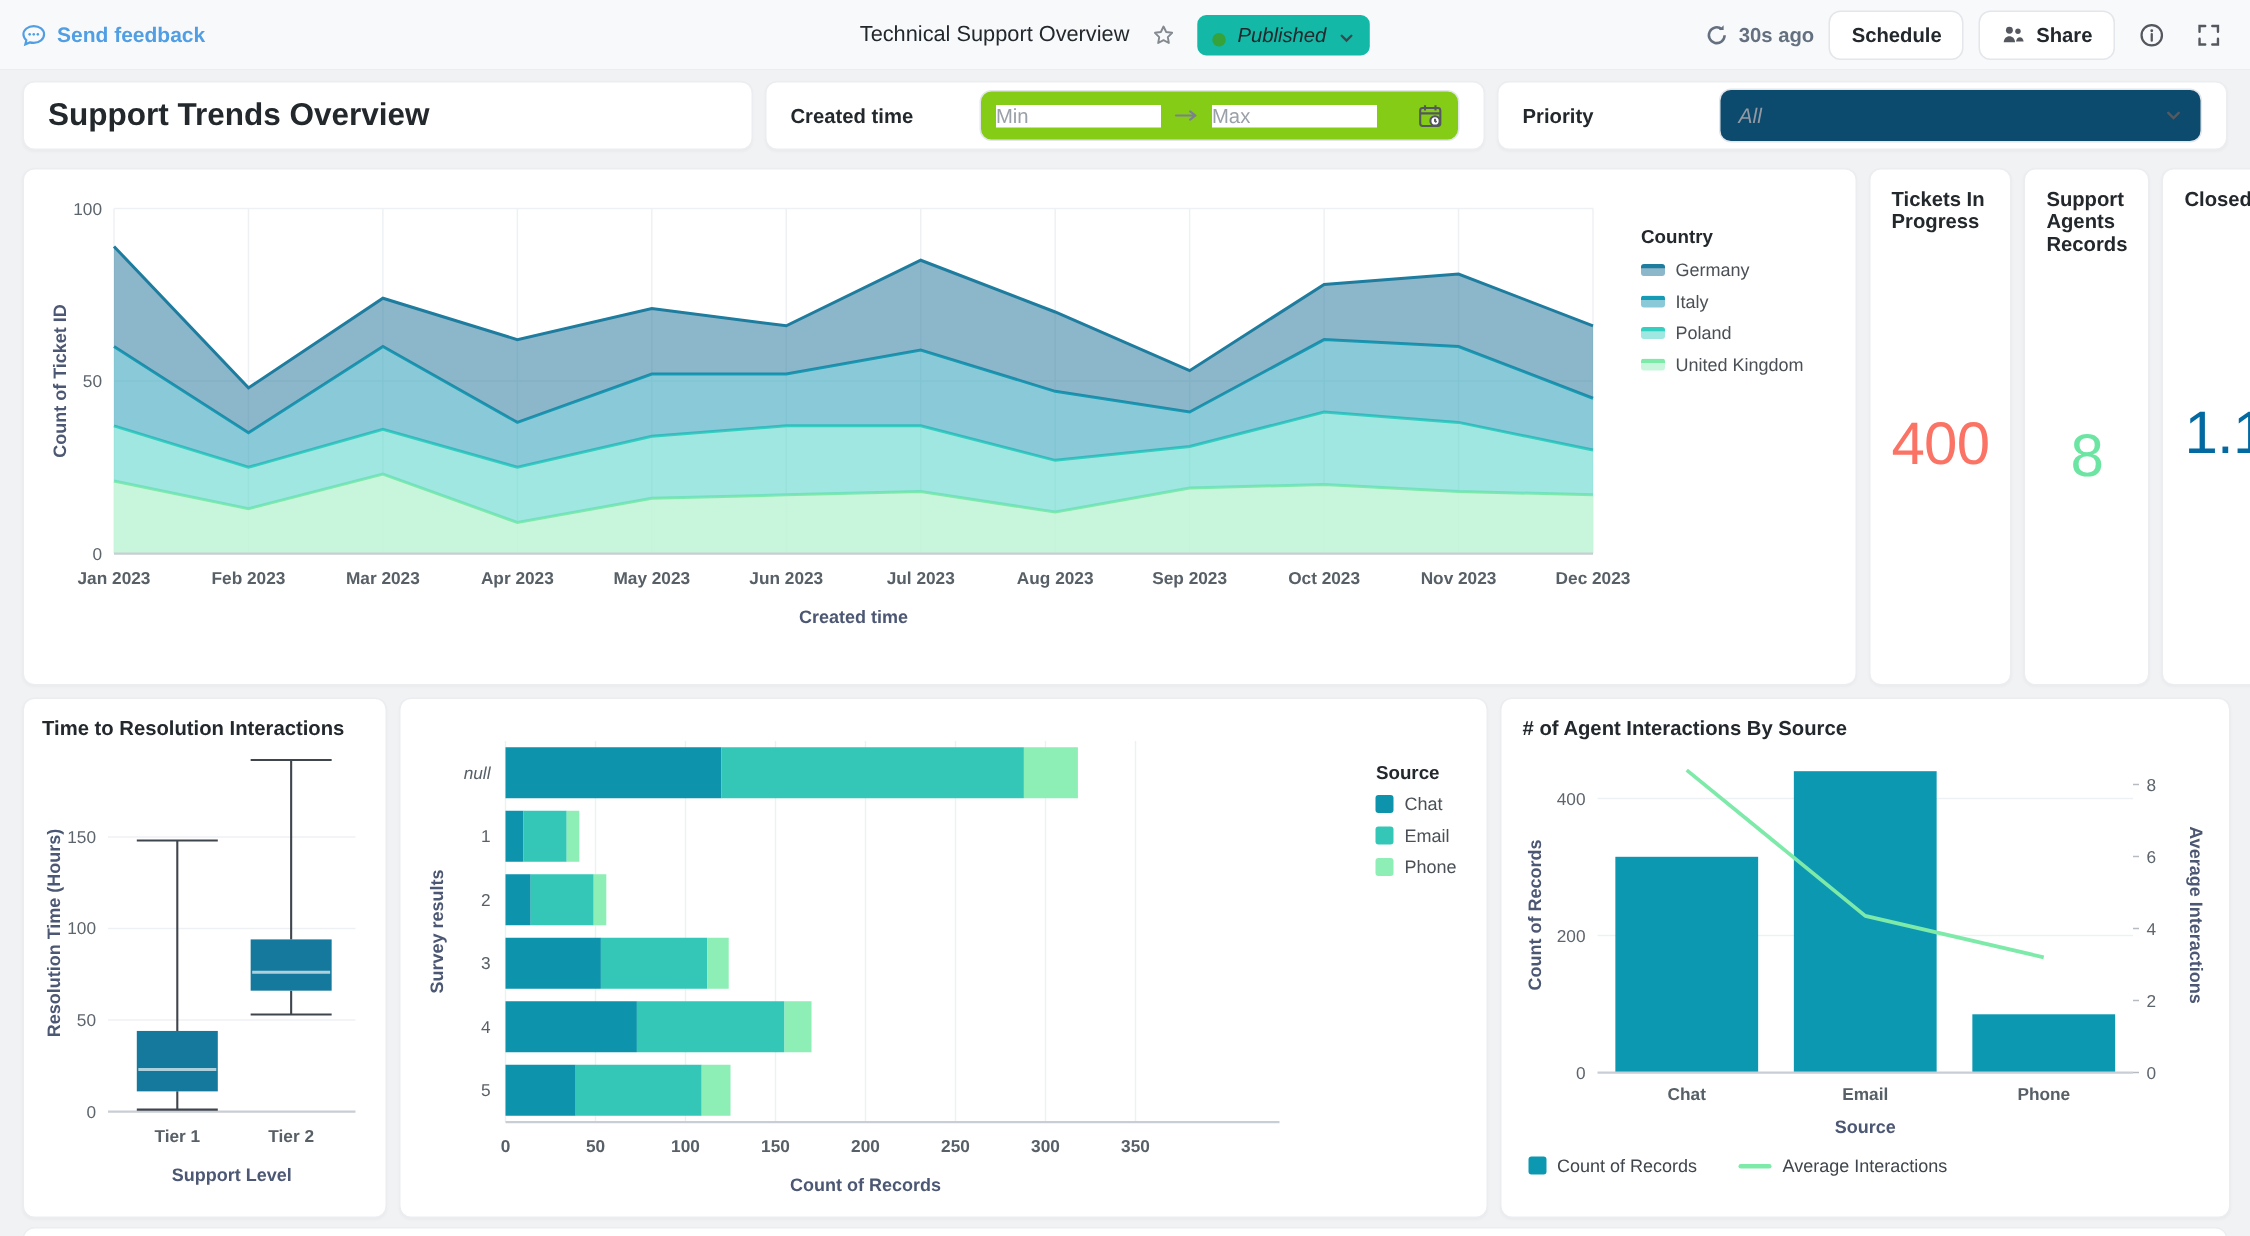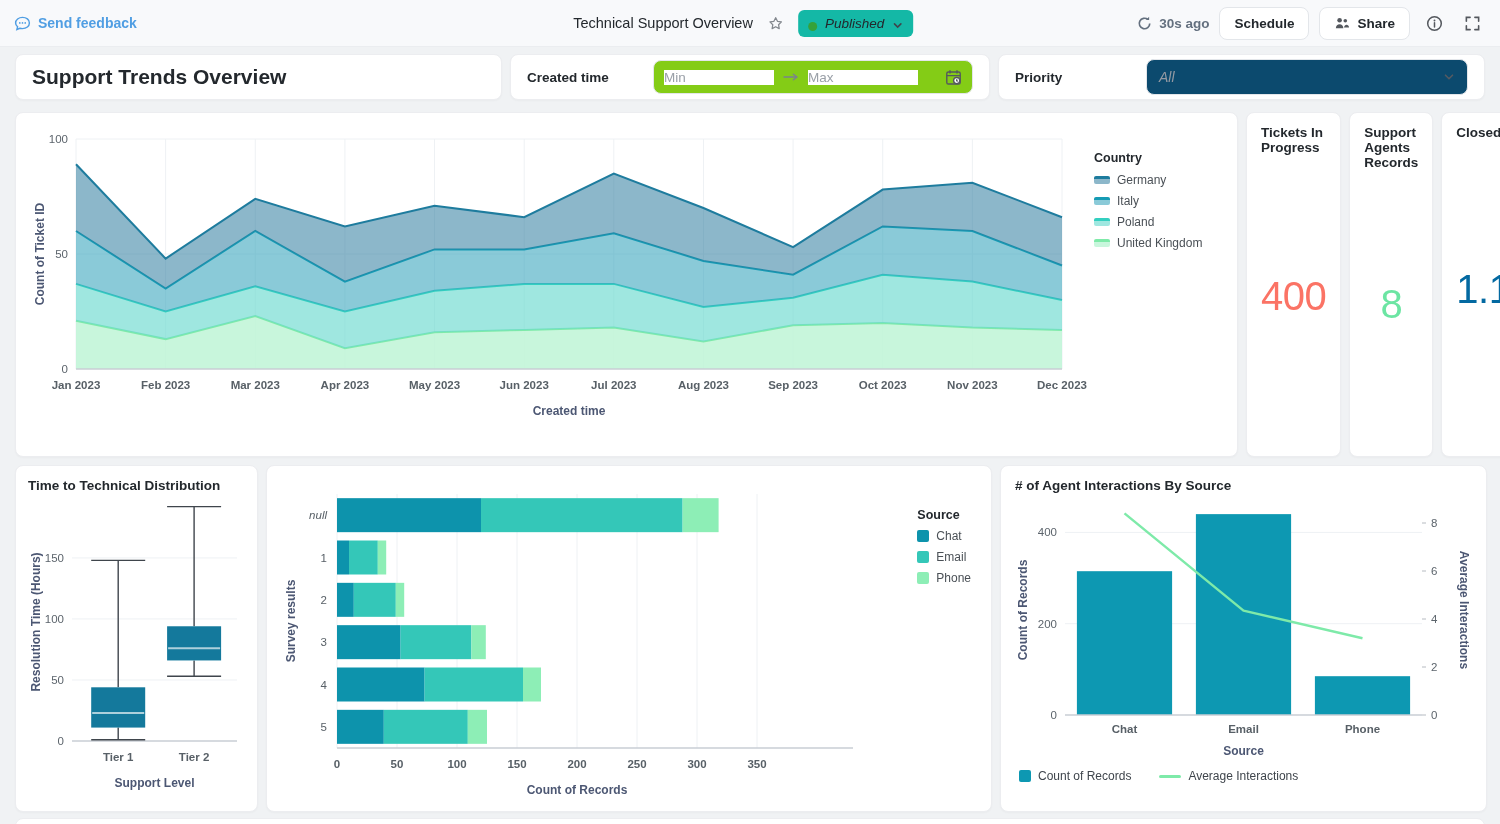--- a/index.html
+++ b/index.html
@@ -276,21 +276,21 @@
           <div class="stat-label">Closed Tickets</div>
           <div class="stat-valwrap">
               <div class="stat-value" style="color: #0369a1;">1.17K</div>
             </div>
         </div>
       </div>
     </div>
 
     <div class="bottom-row">
       <div class="card box-card">
-        <div class="chart-title">Time to Technical Distribution</div>
+        <div class="chart-title">Time to Resolution Interactions</div>
         <div><svg width="217" height="300" viewBox="0 0 217 300">
               <line x1="44" y1="186.97435897435898" x2="209" y2="186.97435897435898" stroke="#eef1f4"></line>
               <line x1="44" y1="125.94871794871796" x2="209" y2="125.94871794871796" stroke="#eef1f4"></line>
               <line x1="44" y1="64.9230769230769" x2="209" y2="64.9230769230769" stroke="#eef1f4"></line>
               <line x1="44" y1="248" x2="209" y2="248" stroke="#c9ced4" stroke-width="1.5"></line>
               <line x1="90.2" y1="246.77948717948718" x2="90.2" y2="234.57435897435897" stroke="#3f454c" stroke-width="1.4"></line>
               <line x1="90.2" y1="194.2974358974359" x2="90.2" y2="67.36410256410258" stroke="#3f454c" stroke-width="1.4"></line>
               <line x1="63.2" y1="246.77948717948718" x2="117.2" y2="246.77948717948718" stroke="#3f454c" stroke-width="1.4"></line>
               <line x1="63.2" y1="67.36410256410258" x2="117.2" y2="67.36410256410258" stroke="#3f454c" stroke-width="1.4"></line>
               <rect x="63.2" y="194.2974358974359" width="54" height="40.27692307692308" fill="#14799c"></rect>

